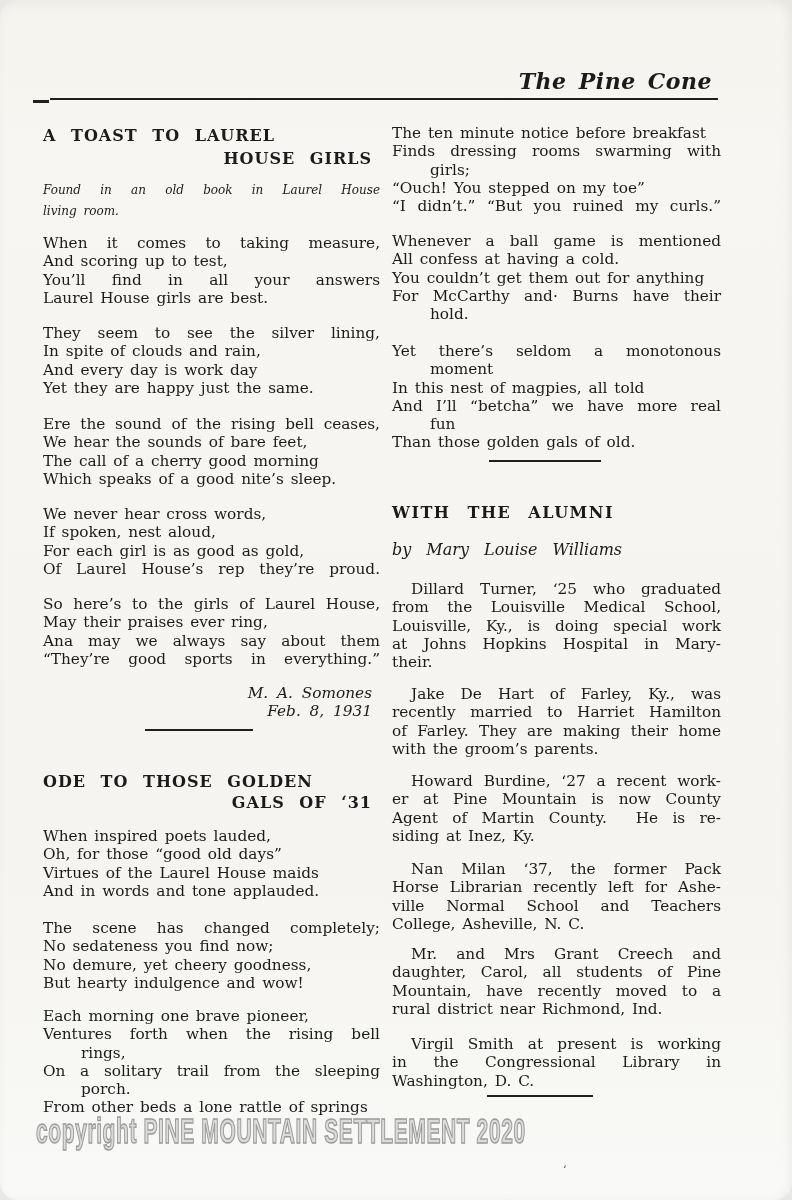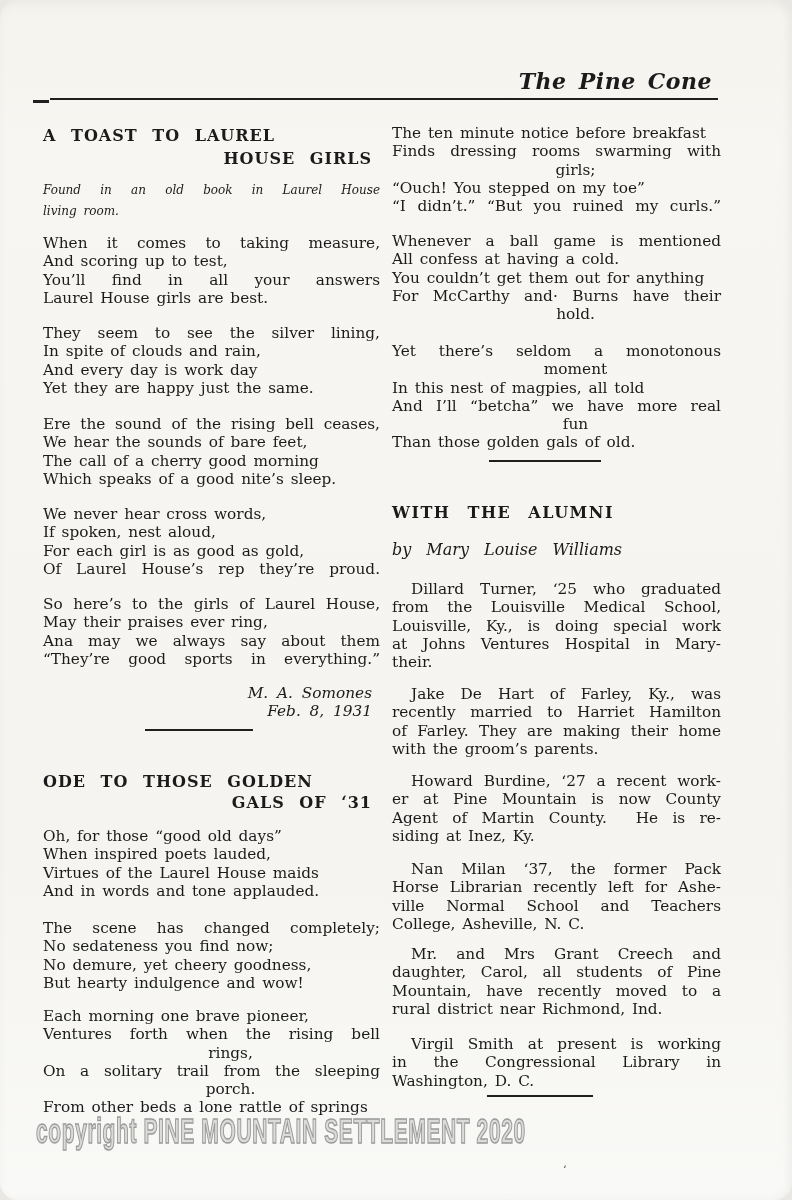--- a/index.html
+++ b/index.html
@@ -17,21 +17,21 @@
   }
   .rule-main{position:absolute;top:98px;left:50px;width:668px;height:2px;background:#1f1f1f;}
   .rule-dash{position:absolute;top:100px;left:33px;width:16px;height:3px;background:#1f1f1f;}
   
   .col{position:absolute;top:0;height:1200px;}
   .col.left{left:35px;width:337px;}
   .col.right{left:384px;width:329px;}
   .block{position:absolute;left:8px;width:100%;}
   .line{line-height:18.3px;font-size:15.3px;word-spacing:2px;white-space:pre-wrap;}
   .line.ind1{padding-left:19px;}
-  .line.ind2{padding-left:38px;text-align:center;}
+  .line.ind2{padding-left:38px;}
   .line.j{text-align:justify;text-align-last:justify;}
   
   .headline .hl{font-weight:bold;font-size:16px;letter-spacing:1px;word-spacing:8px;line-height:23px;}
   .headline .hl.r{text-align:right;padding-right:8px;}
   .note .line{font-style:italic;font-size:12px;line-height:21px;word-spacing:3px;}
   .sig .line{text-align:right;padding-right:8px;word-spacing:4px;font-style:italic;}
   .center-head{font-weight:bold;font-size:16px;letter-spacing:1.5px;word-spacing:10px;line-height:20px;}
   .byline{font-style:italic;font-size:16px;word-spacing:10px;text-align:left;line-height:20px;}
   .hr{position:absolute;height:2px;background:#1f1f1f;}
   
@@ -103,22 +103,22 @@
         <div class="line">Feb. 8, 1931</div>
       </div>
     <div class="hr" style="top:729px;left:110px;width:108px"></div>
 
     <div class="block headline" style="top:771px">
       <div class="hl" style="line-height:21px">ODE TO THOSE GOLDEN</div>
       <div class="hl r" style="line-height:21px">GALS OF ‘31</div>
     </div>
 
     <div class="block poem" style="top:827px">
+        <div class="line">When inspired poets lauded,</div>
         <div class="line">Oh, for those “good old days”</div>
-        <div class="line">When inspired poets lauded,</div>
         <div class="line">Virtues of the Laurel House maids</div>
         <div class="line">And in words and tone applauded.</div>
       </div>
     <div class="block poem" style="top:919px">
         <div class="line j">The scene has changed completely;</div>
         <div class="line">No sedateness you find now;</div>
         <div class="line">No demure, yet cheery goodness,</div>
         <div class="line">But hearty indulgence and wow!</div>
       </div>
     <div class="block poem" style="top:1007px">
@@ -158,21 +158,21 @@
 
     <div class="hr" style="top:460px;left:105px;width:112px"></div>
 
     <div class="block center-head" style="top:503px">WITH THE ALUMNI</div>
     <div class="block byline" style="top:540px">by Mary Louise Williams</div>
 
     <div class="block para" style="top:580px">
         <div class="line ind1 j">Dillard Turner, ‘25 who graduated</div>
         <div class="line j">from the Louisville Medical School,</div>
         <div class="line j">Louisville, Ky., is doing special work</div>
-        <div class="line j">at Johns Ventures Hospital in Mary-</div>
+        <div class="line j">at Johns Hopkins Hospital in Mary-</div>
         <div class="line">their.</div>
       </div>
     <div class="block para" style="top:685px">
         <div class="line ind1 j">Jake De Hart of Farley, Ky., was</div>
         <div class="line j">recently married to Harriet Hamilton</div>
         <div class="line j">of Farley. They are making their home</div>
         <div class="line">with the groom’s parents.</div>
       </div>
     <div class="block para" style="top:772px">
         <div class="line ind1 j">Howard Burdine, ‘27 a recent work-</div>

